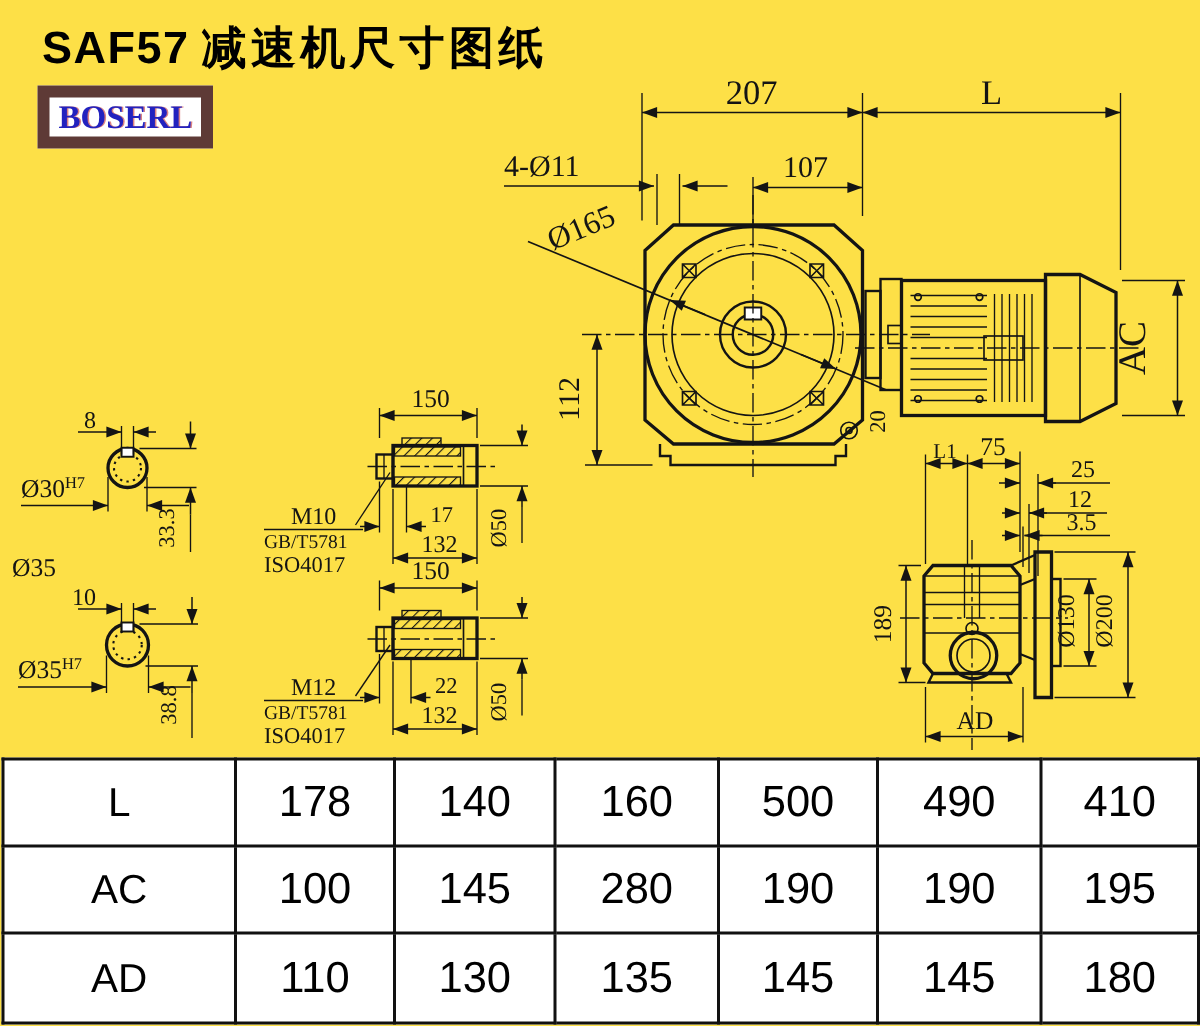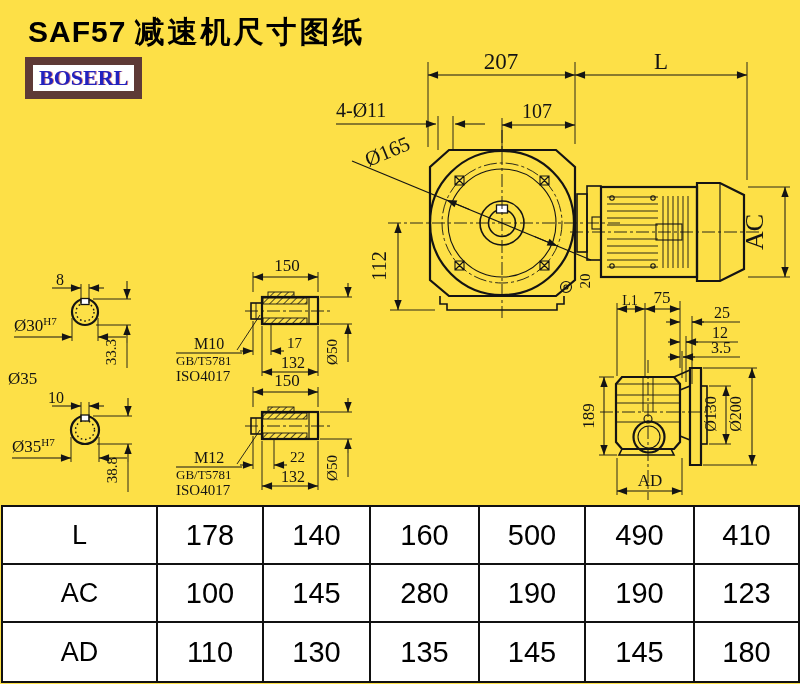--- a/index.html
+++ b/index.html
@@ -301,21 +301,21 @@
       <td class="num">490</td>
       <td class="num">410</td>
     </tr>
     <tr style="height:43px">
       <td class="rowlab">AC</td>
       <td class="num">100</td>
       <td class="num">145</td>
       <td class="num">280</td>
       <td class="num">190</td>
       <td class="num">190</td>
-      <td class="num">123</td>
+      <td class="num">195</td>
     </tr>
     <tr style="height:44px">
       <td class="rowlab">AD</td>
       <td class="num">110</td>
       <td class="num">130</td>
       <td class="num">135</td>
       <td class="num">145</td>
       <td class="num">145</td>
       <td class="num">180</td>
     </tr>

